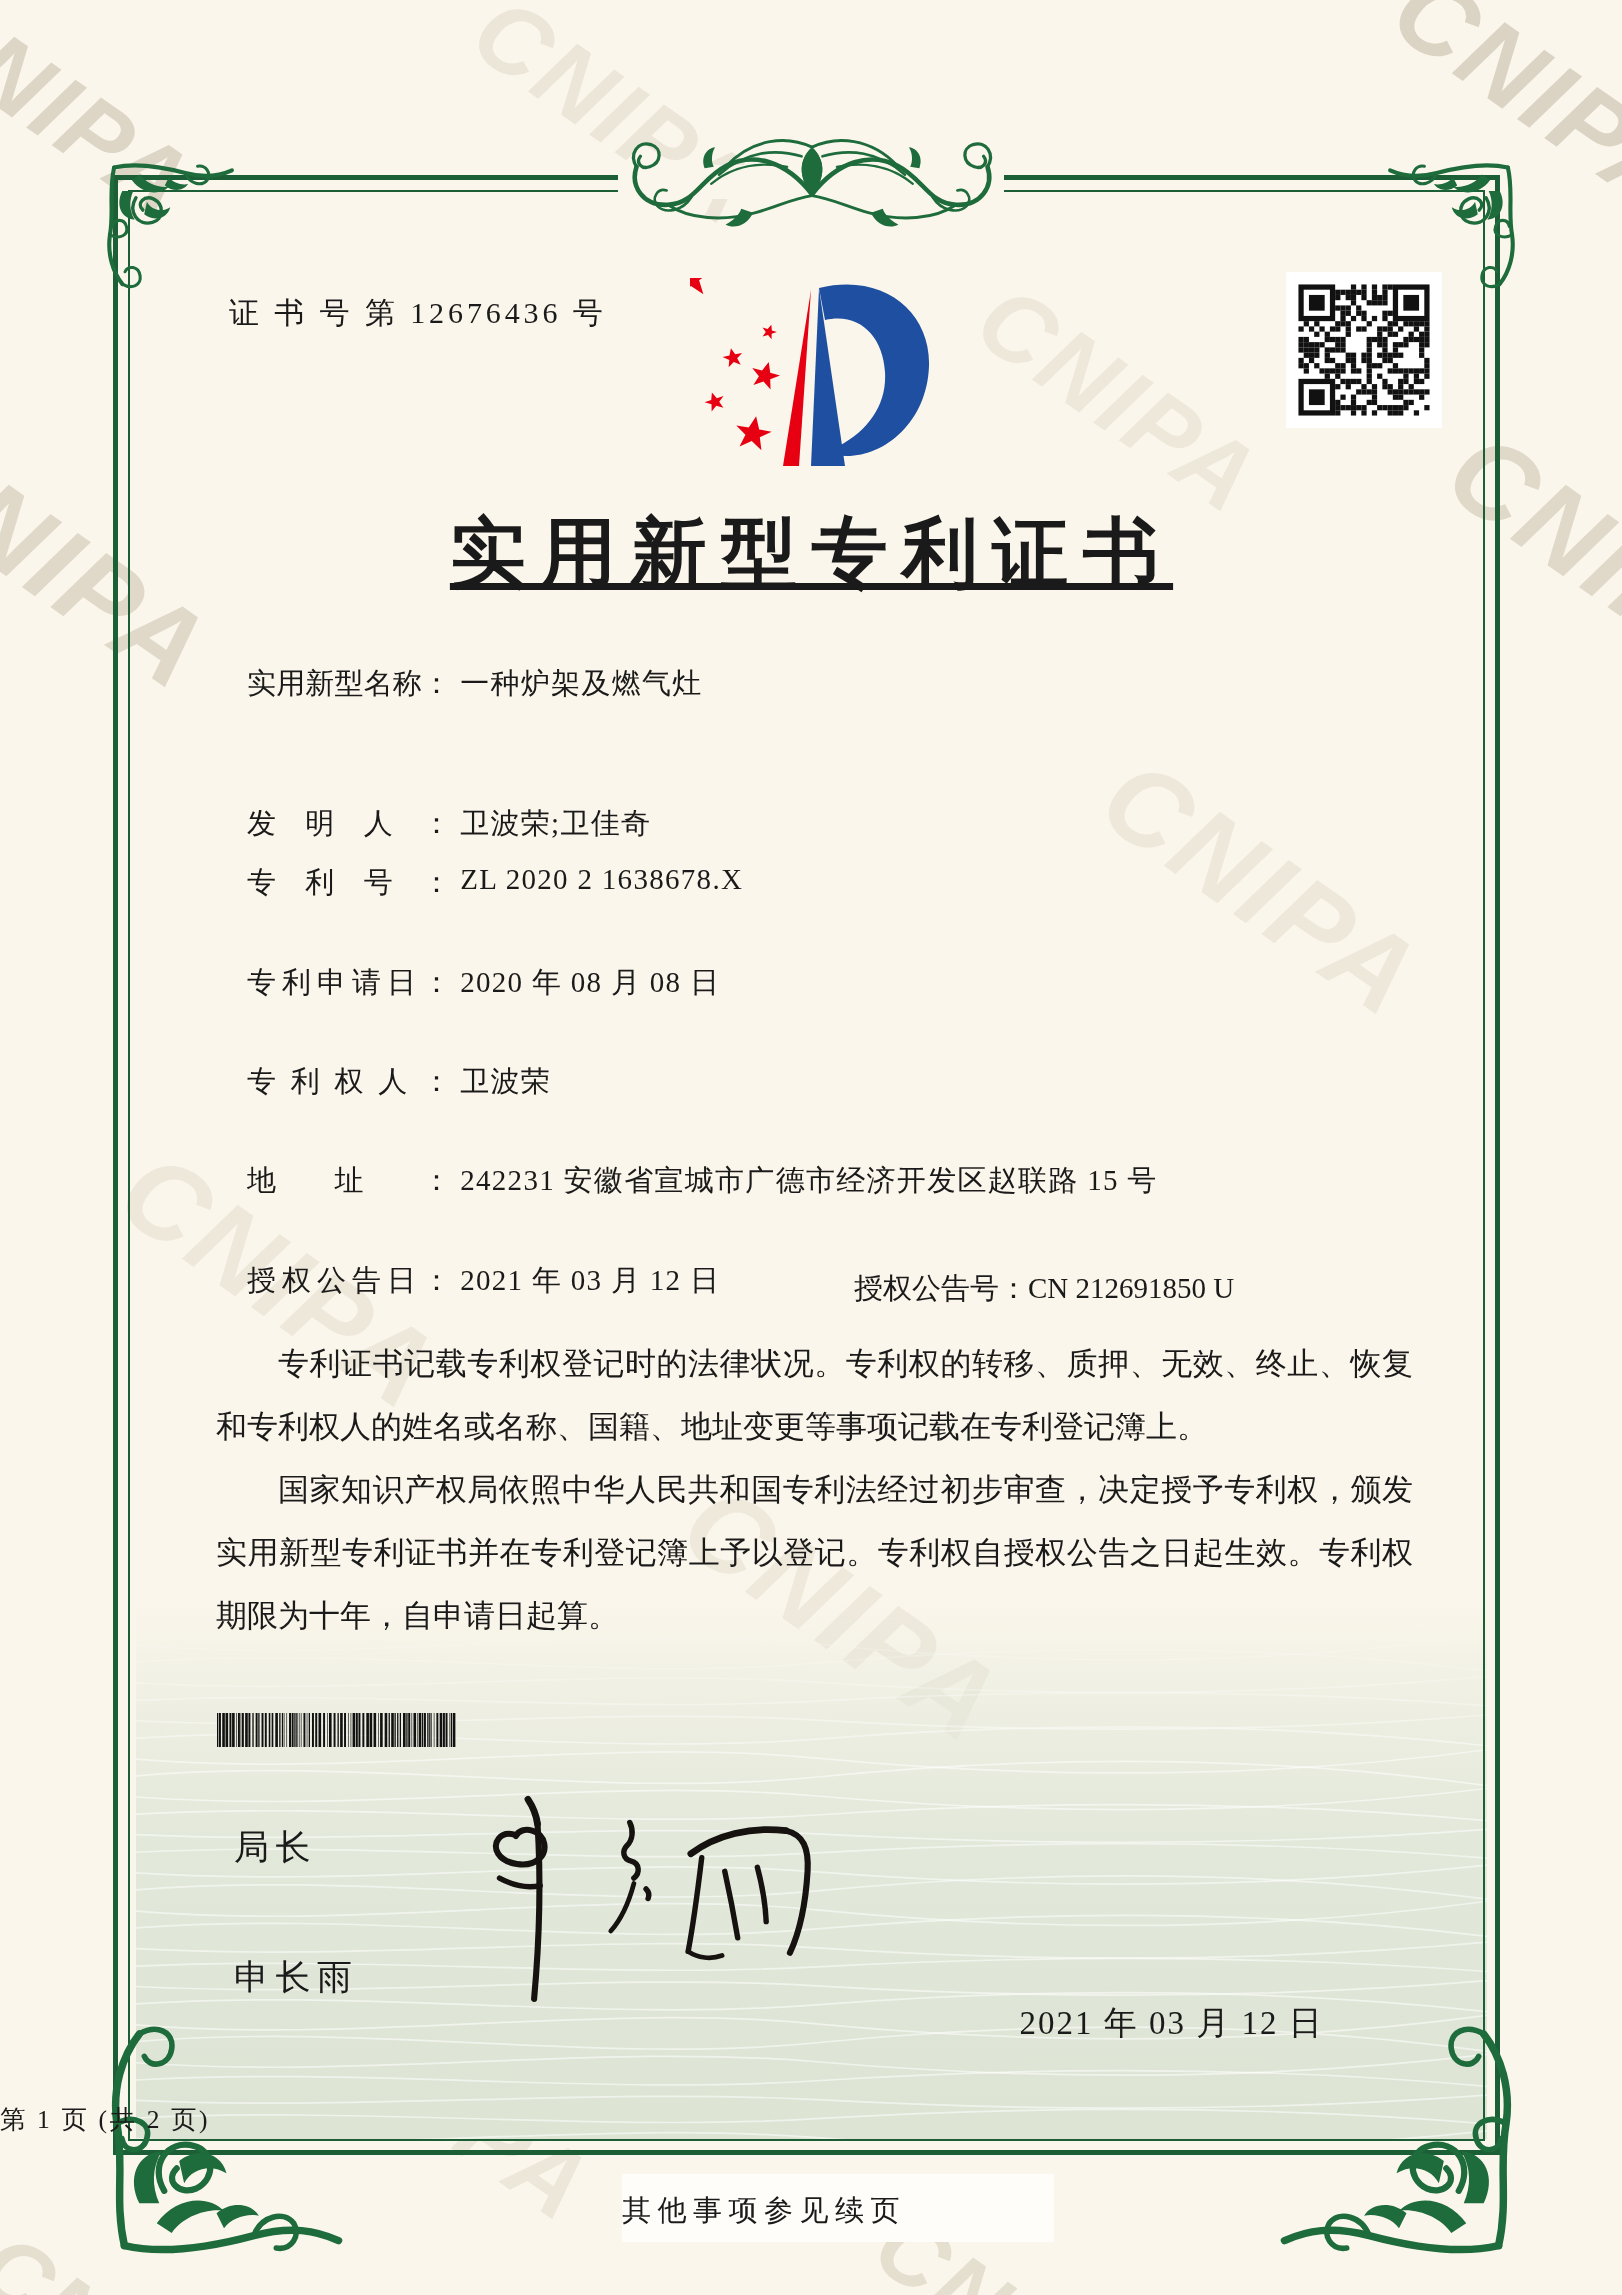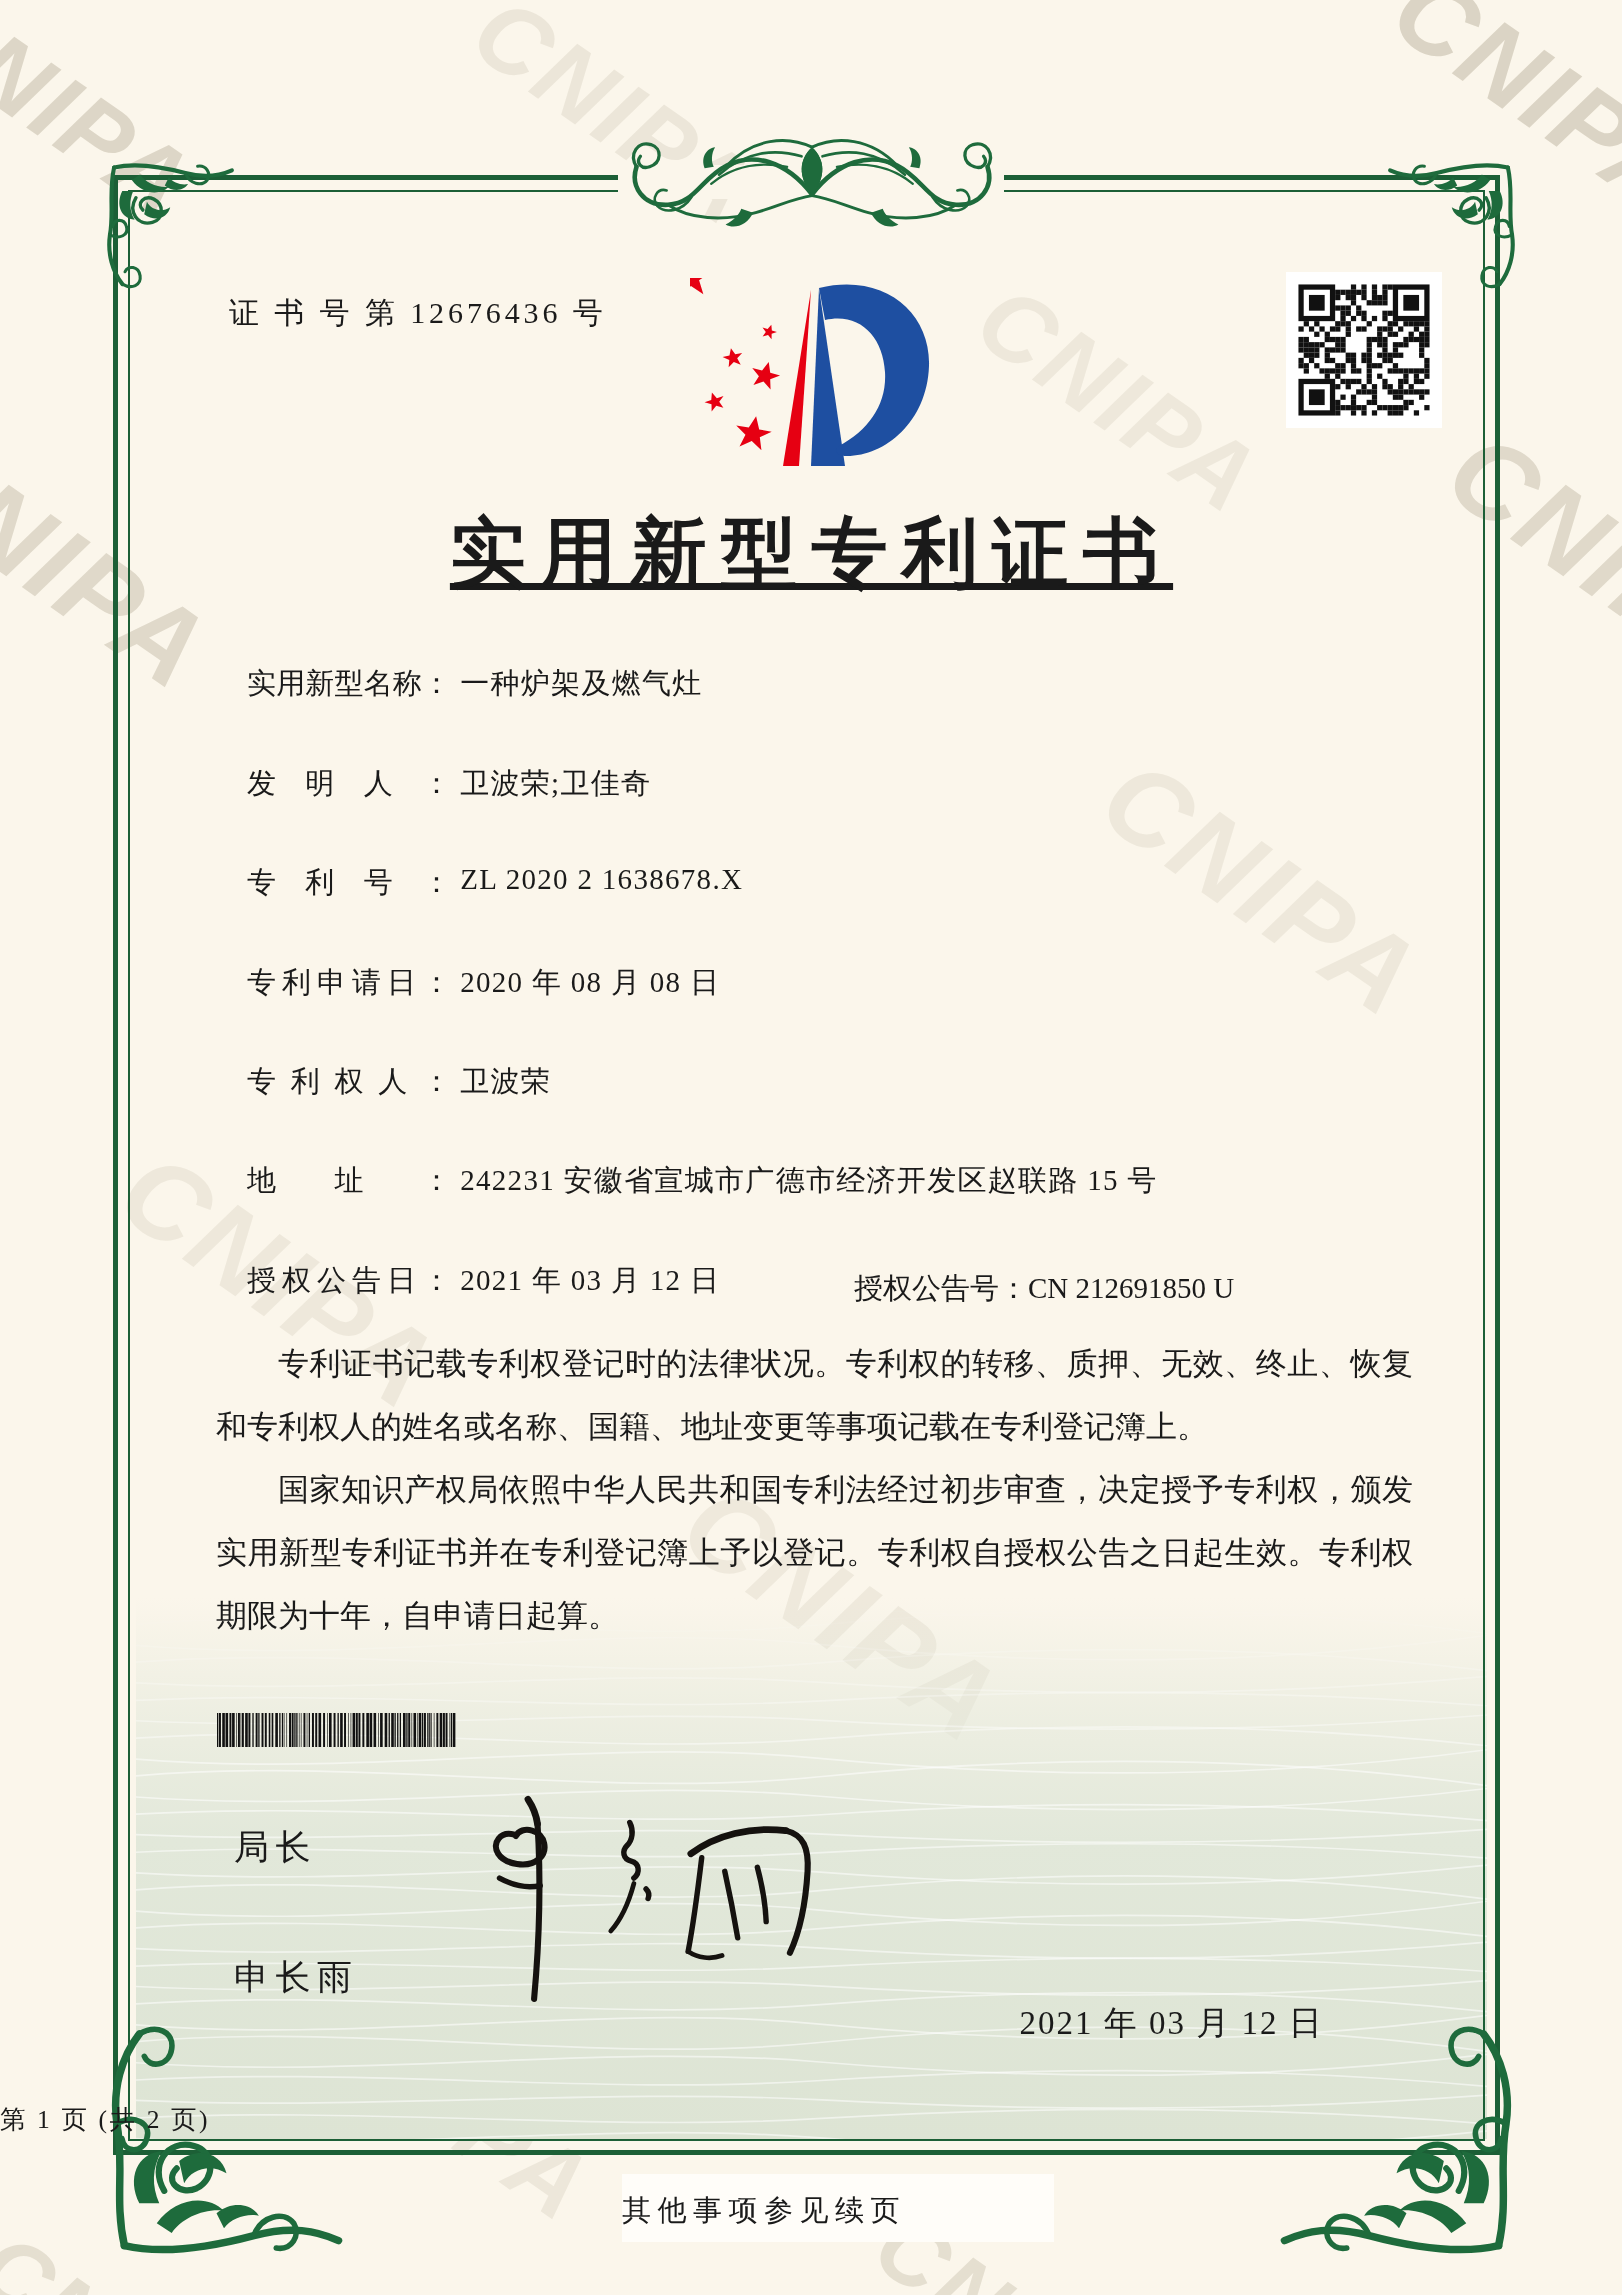--- a/index.html
+++ b/index.html
@@ -439,21 +439,21 @@
           <rect x="35" y="179" width="24" height="24" fill="#111"></rect>
         </g>
       </svg>
   </div>
 
   <div class="title">实用新型专利证书</div>
 
   <div class="frow" style="top:664px">
     <span class="flabel">实用新型名称：</span><span class="fvalue">一种炉架及燃气灶</span>
   </div>
-  <div class="frow" style="top:764px">
+  <div class="frow" style="top:804px">
     <span class="flabel">发明人：</span><span class="fvalue">卫波荣;卫佳奇</span>
   </div>
   <div class="frow" style="top:863px">
     <span class="flabel">专利号：</span><span class="fvalue">ZL 2020 2 1638678.X</span>
   </div>
   <div class="frow" style="top:963px">
     <span class="flabel">专利申请日：</span><span class="fvalue">2020 年 08 月 08 日</span>
   </div>
   <div class="frow" style="top:1062px">
     <span class="flabel">专利权人：</span><span class="fvalue">卫波荣</span>

